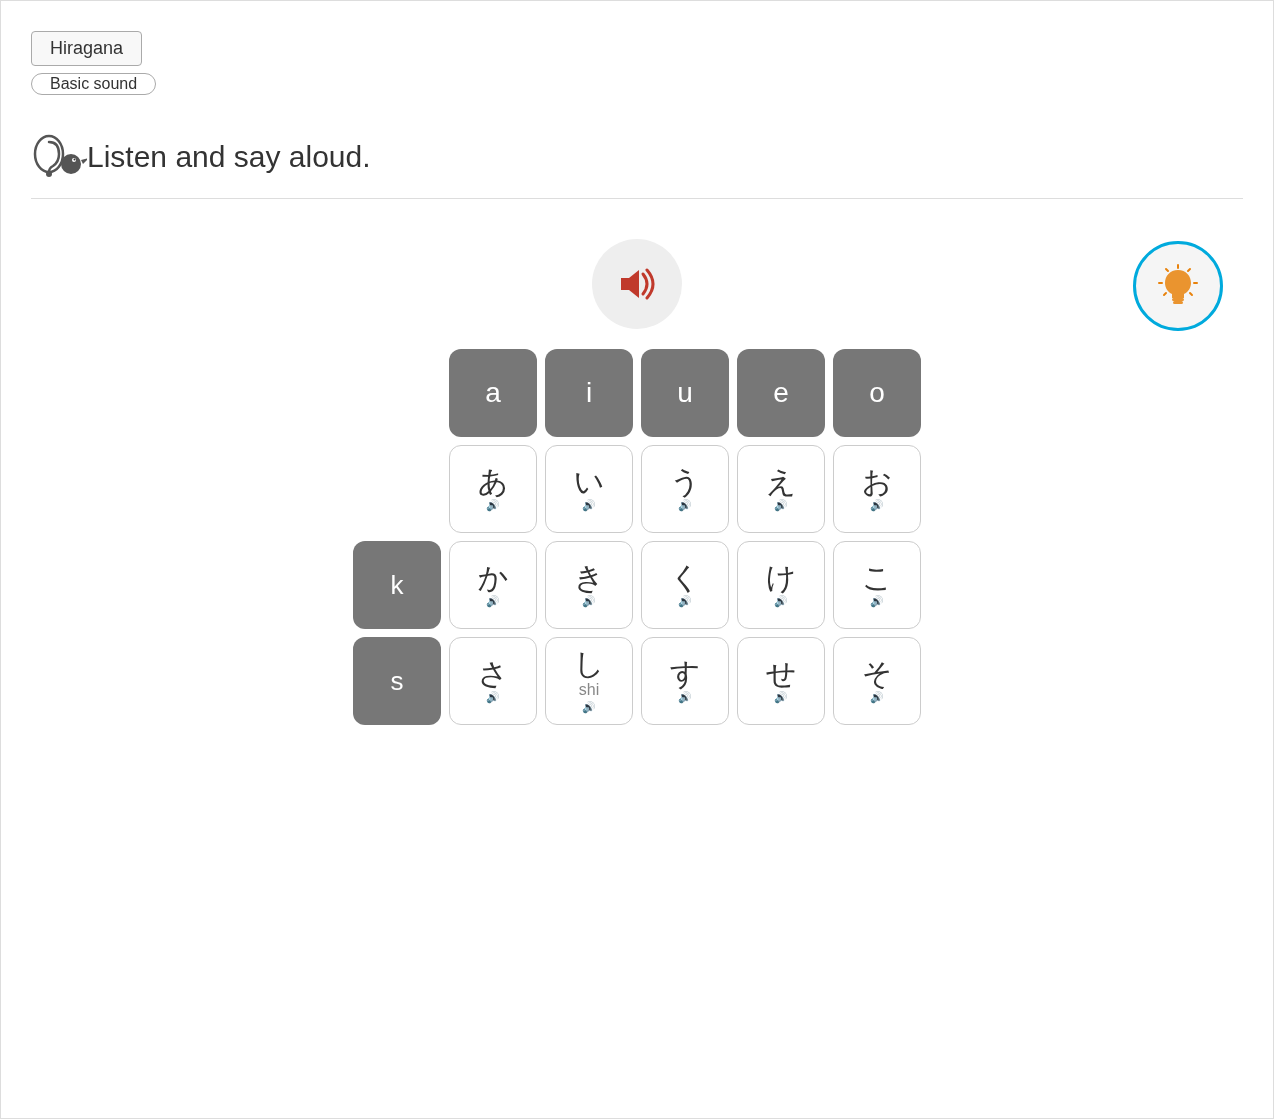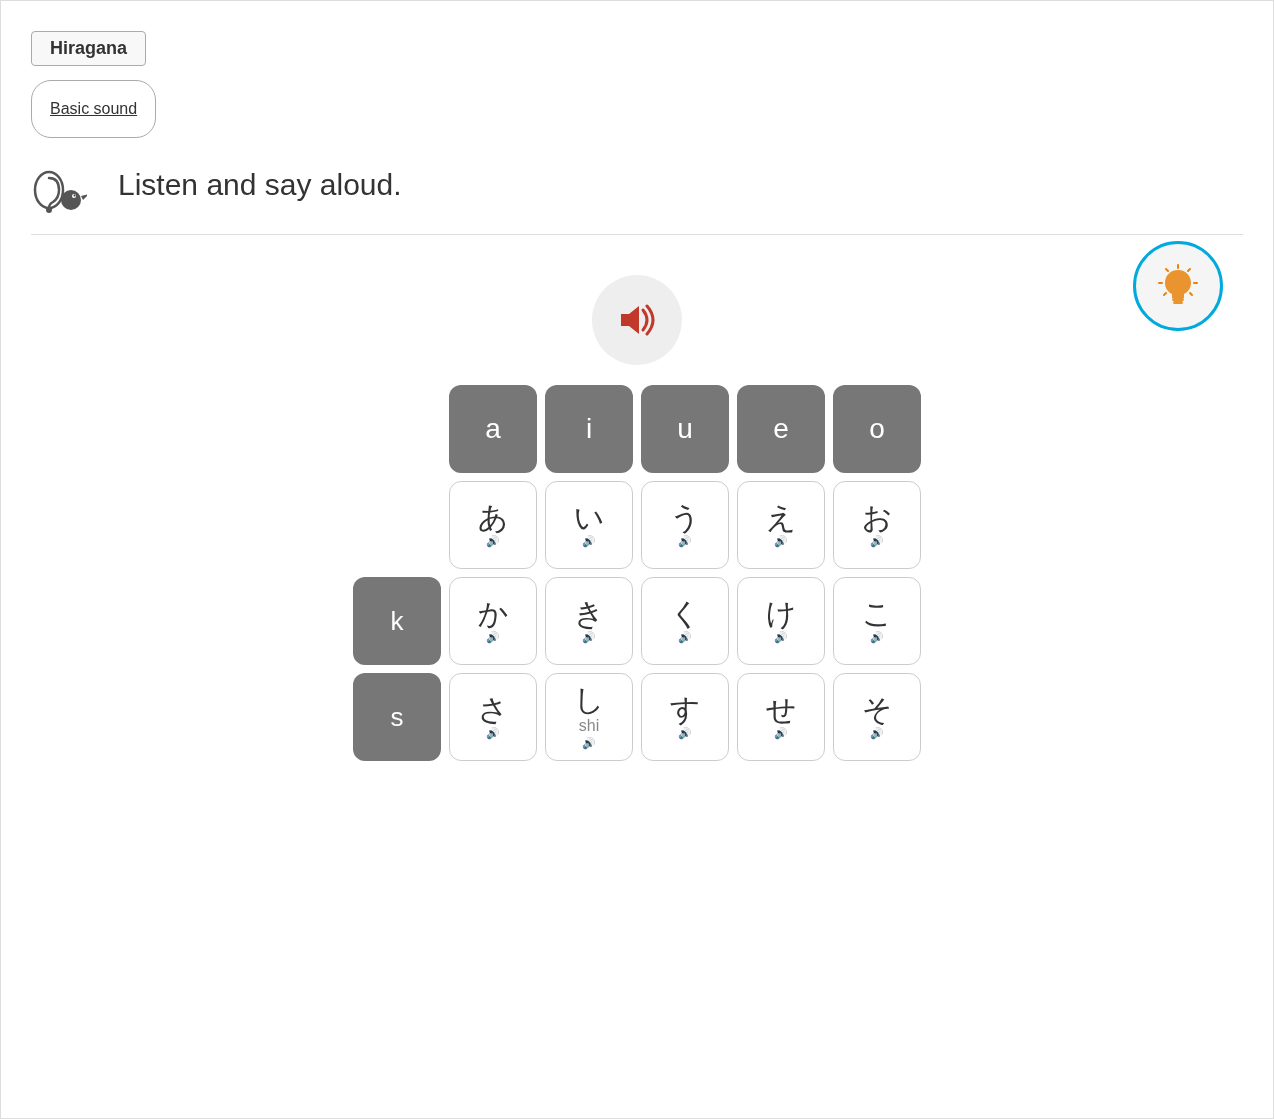--- a/index.html
+++ b/index.html
@@ -25,44 +25,44 @@
     .header-section {
       padding: 10px 0 0 0;
     }
 
     .hiragana-tab {
       display: inline-block;
       border: 1px solid #aaa;
       border-radius: 4px;
       padding: 6px 18px;
       font-size: 18px;
-      font-weight: 700;
+      font-weight: 400;
       color: #333;
       background: #f8f8f8;
       cursor: pointer;
-      margin-bottom: 14px;
+      margin-bottom: 7px;
     }
 
     .basic-sound-tab {
       display: inline-block;
       border: 1px solid #aaa;
       border-radius: 20px;
-      padding: 19px 18px;
+      padding: 1px 18px;
       font-size: 16px;
       color: #333;
       background: #fff;
       cursor: pointer;
-      margin-bottom: 20px;
-      text-decoration: underline;
+      margin-bottom: 27px;
     }
 
     
     .listen-section {
       display: flex;
-      gap: 31px;
+      align-items: center;
+      gap: 0;
       padding: 10px 0 16px 0;
     }
 
     .ear-icon-container {
       position: relative;
       width: 56px;
       height: 50px;
     }
 
     .listen-text {

